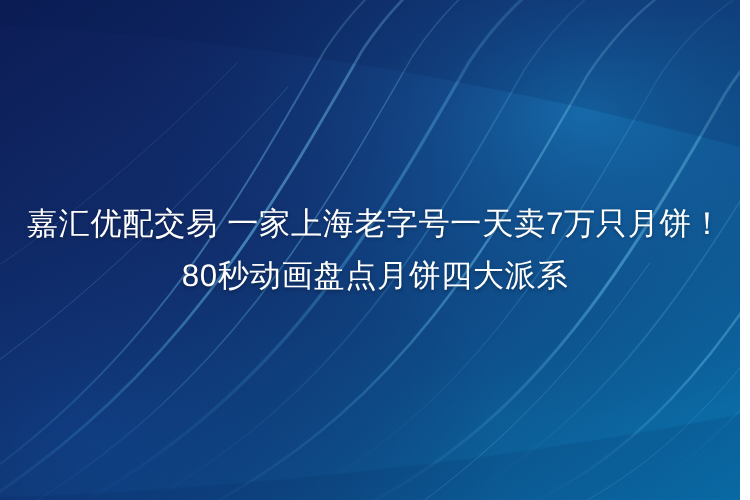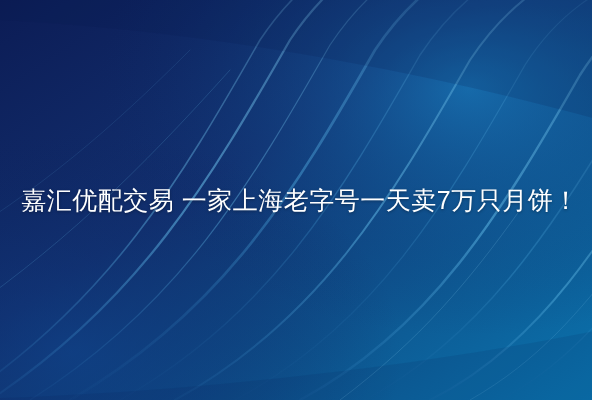--- a/index.html
+++ b/index.html
@@ -104,15 +104,16 @@
     </g>
 
     <g opacity="0.35">
       <path d="M0,0 L600,0 L600,120 C420,70 200,30 0,20 Z" fill="#0a1b4f" opacity="0.45"></path>
       <path d="M0,400 L600,400 L600,330 C400,370 180,392 0,398 Z" fill="#0a1b4f" opacity="0.3"></path>
     </g>
   </svg>
 
   <div class="title-wrap">
     <div class="title-line">嘉汇优配交易 一家上海老字号一天卖7万只月饼！</div>
+    <div class="title-line">80秒动画盘点月饼四大派系</div>
   </div>
 
 </div>
 
 </body></html>

